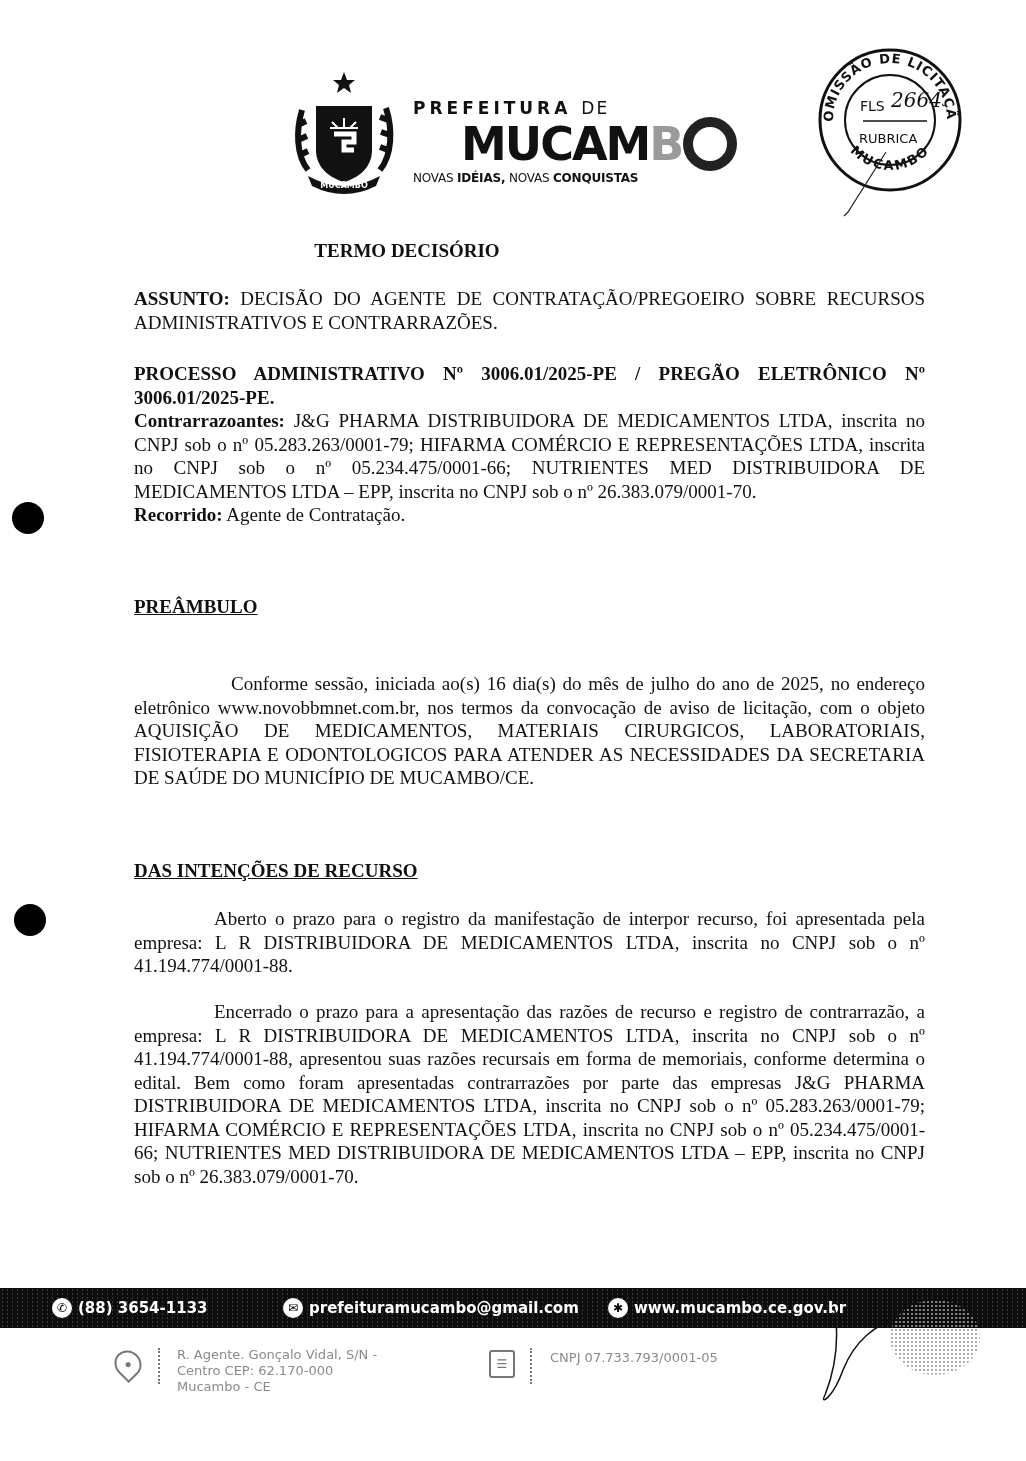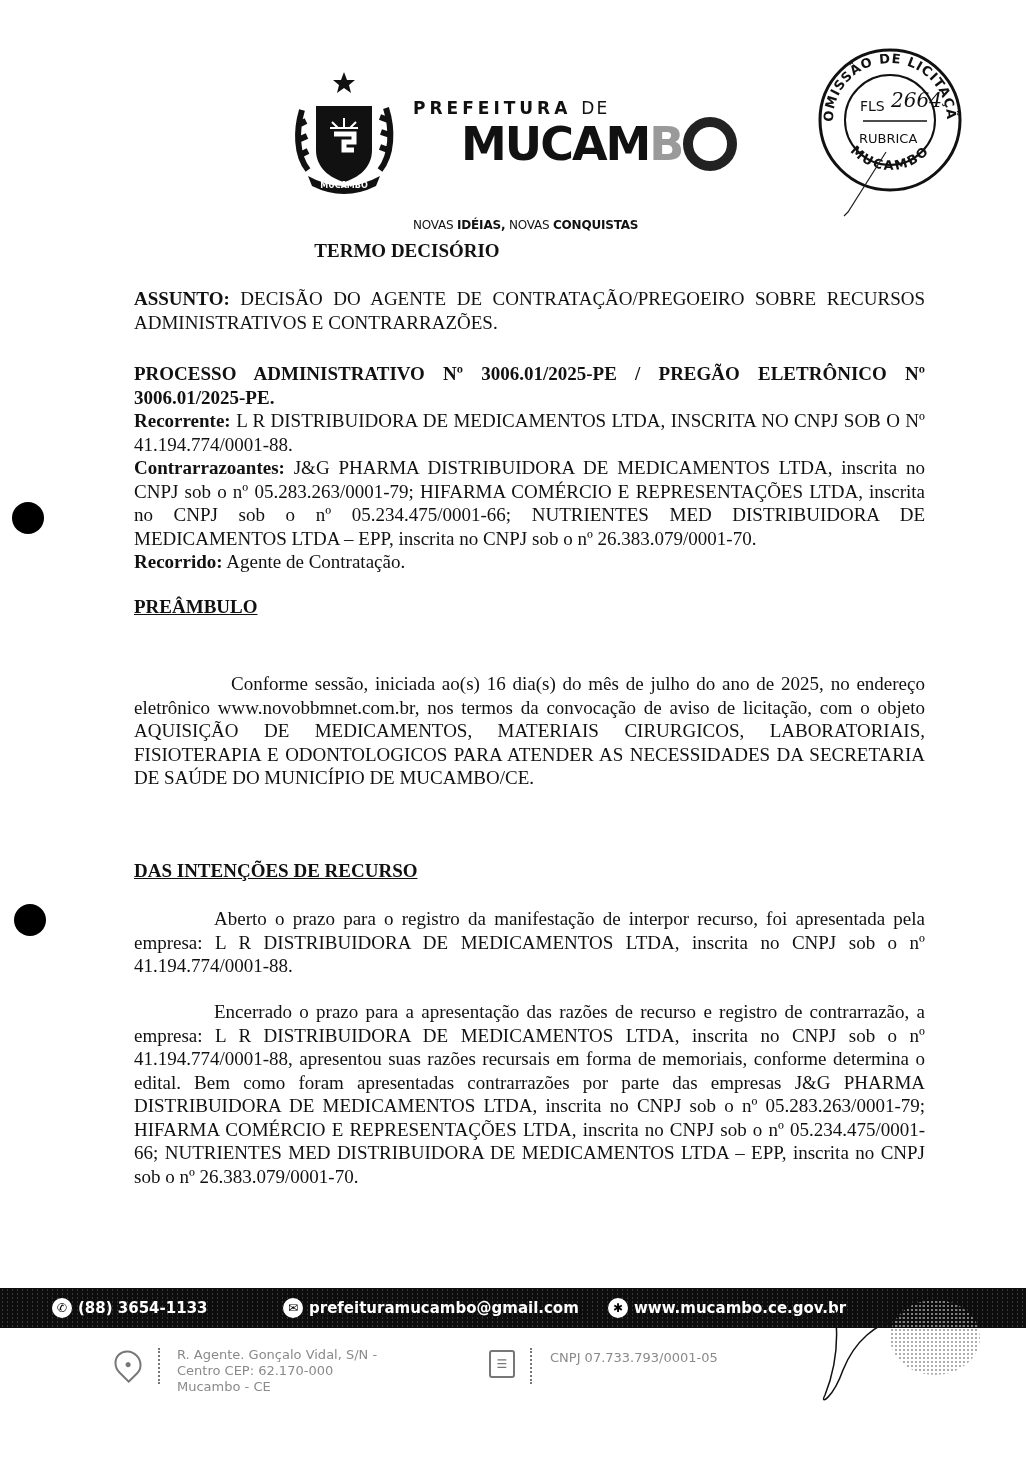--- a/index.html
+++ b/index.html
@@ -8,21 +8,21 @@
 
   
   .logo { position: absolute; left: 288px; top: 70px; width: 400px; height: 125px; }
   .crest { position: absolute; left: 0; top: 0; width: 112px; height: 125px; }
   .logo-text { position: absolute; left: 125px; top: 30px; }
   .logo-prefeitura { font-family: "DejaVu Sans", sans-serif; font-weight: 900; font-size: 17px; letter-spacing: 4px; line-height: 17px; }
   .logo-prefeitura .de { font-weight: 400; letter-spacing: 2px; }
   .logo-mucambo { font-family: "DejaVu Sans", sans-serif; font-weight: 900; font-size: 46px; line-height: 40px; letter-spacing: -2px; display: flex; align-items: center; margin-left: 48px; }
   .logo-mucambo .faded { color: #9a9a9a; letter-spacing: -3px; }
   .logo-mucambo .o-ring { display: inline-block; width: 34px; height: 34px; border-radius: 50%; border: 10px solid #222; margin-left: 2px; }
-  .logo-slogan { font-family: "DejaVu Sans", sans-serif; font-size: 12px; line-height: 14px; letter-spacing: -0.2px; margin-top: 47px; }
+  .logo-slogan { font-family: "DejaVu Sans", sans-serif; font-size: 12px; line-height: 14px; letter-spacing: -0.2px; }
   .logo-slogan b { font-weight: 900; }
 
   
   .stamp { position: absolute; left: 815px; top: 45px; width: 150px; height: 150px; }
   .stamp-sig { position: absolute; left: 838px; top: 150px; width: 60px; height: 70px; }
 
   
   .doc-title { position: absolute; left: 0; width: 814px; top: 240px; text-align: center; font-weight: 700; font-size: 19px; }
   .block { position: absolute; left: 134px; width: 791px; font-size: 19px; line-height: 23.5px; text-align: justify; }
   .block p { margin: 0; }
@@ -98,21 +98,20 @@
   </svg>
 
   <div class="doc-title">TERMO DECISÓRIO</div>
 
   <div class="block" style="top:287px;">
     <p><b>ASSUNTO:</b><span> DECISÃO DO AGENTE DE CONTRATAÇÃO/PREGOEIRO SOBRE RECURSOS ADMINISTRATIVOS E CONTRARRAZÕES.</span></p>
   </div>
 
   <div class="block" style="top:362px;">
     <p><b>PROCESSO ADMINISTRATIVO Nº 3006.01/2025-PE / PREGÃO ELETRÔNICO Nº 3006.01/2025-PE.</b></p>
-    <p><b>Recorrente:</b><span> L R DISTRIBUIDORA DE MEDICAMENTOS LTDA, INSCRITA NO CNPJ SOB O Nº 41.194.774/0001-88.</span></p>
     <p><b>Contrarrazoantes:</b><span> J&amp;G PHARMA DISTRIBUIDORA DE MEDICAMENTOS LTDA, inscrita no CNPJ sob o nº 05.283.263/0001-79; HIFARMA COMÉRCIO E REPRESENTAÇÕES LTDA, inscrita no CNPJ sob o nº 05.234.475/0001-66; NUTRIENTES MED DISTRIBUIDORA DE MEDICAMENTOS LTDA – EPP, inscrita no CNPJ sob o nº 26.383.079/0001-70.</span></p>
     <p><b>Recorrido:</b><span> Agente de Contratação.</span></p>
   </div>
 
   <div class="heading" style="top:596px;">PREÂMBULO</div>
   <div class="block" style="top:672px;">
     <p class="indent">Conforme sessão, iniciada ao(s) 16 dia(s) do mês de julho do ano de 2025, no endereço eletrônico www.novobbmnet.com.br, nos termos da convocação de aviso de licitação, com o objeto AQUISIÇÃO DE MEDICAMENTOS, MATERIAIS CIRURGICOS, LABORATORIAIS, FISIOTERAPIA E ODONTOLOGICOS PARA ATENDER AS NECESSIDADES DA SECRETARIA DE SAÚDE DO MUNICÍPIO DE MUCAMBO/CE.</p>
   </div>
 
   <div class="heading" style="top:860px;">DAS INTENÇÕES DE RECURSO</div>

